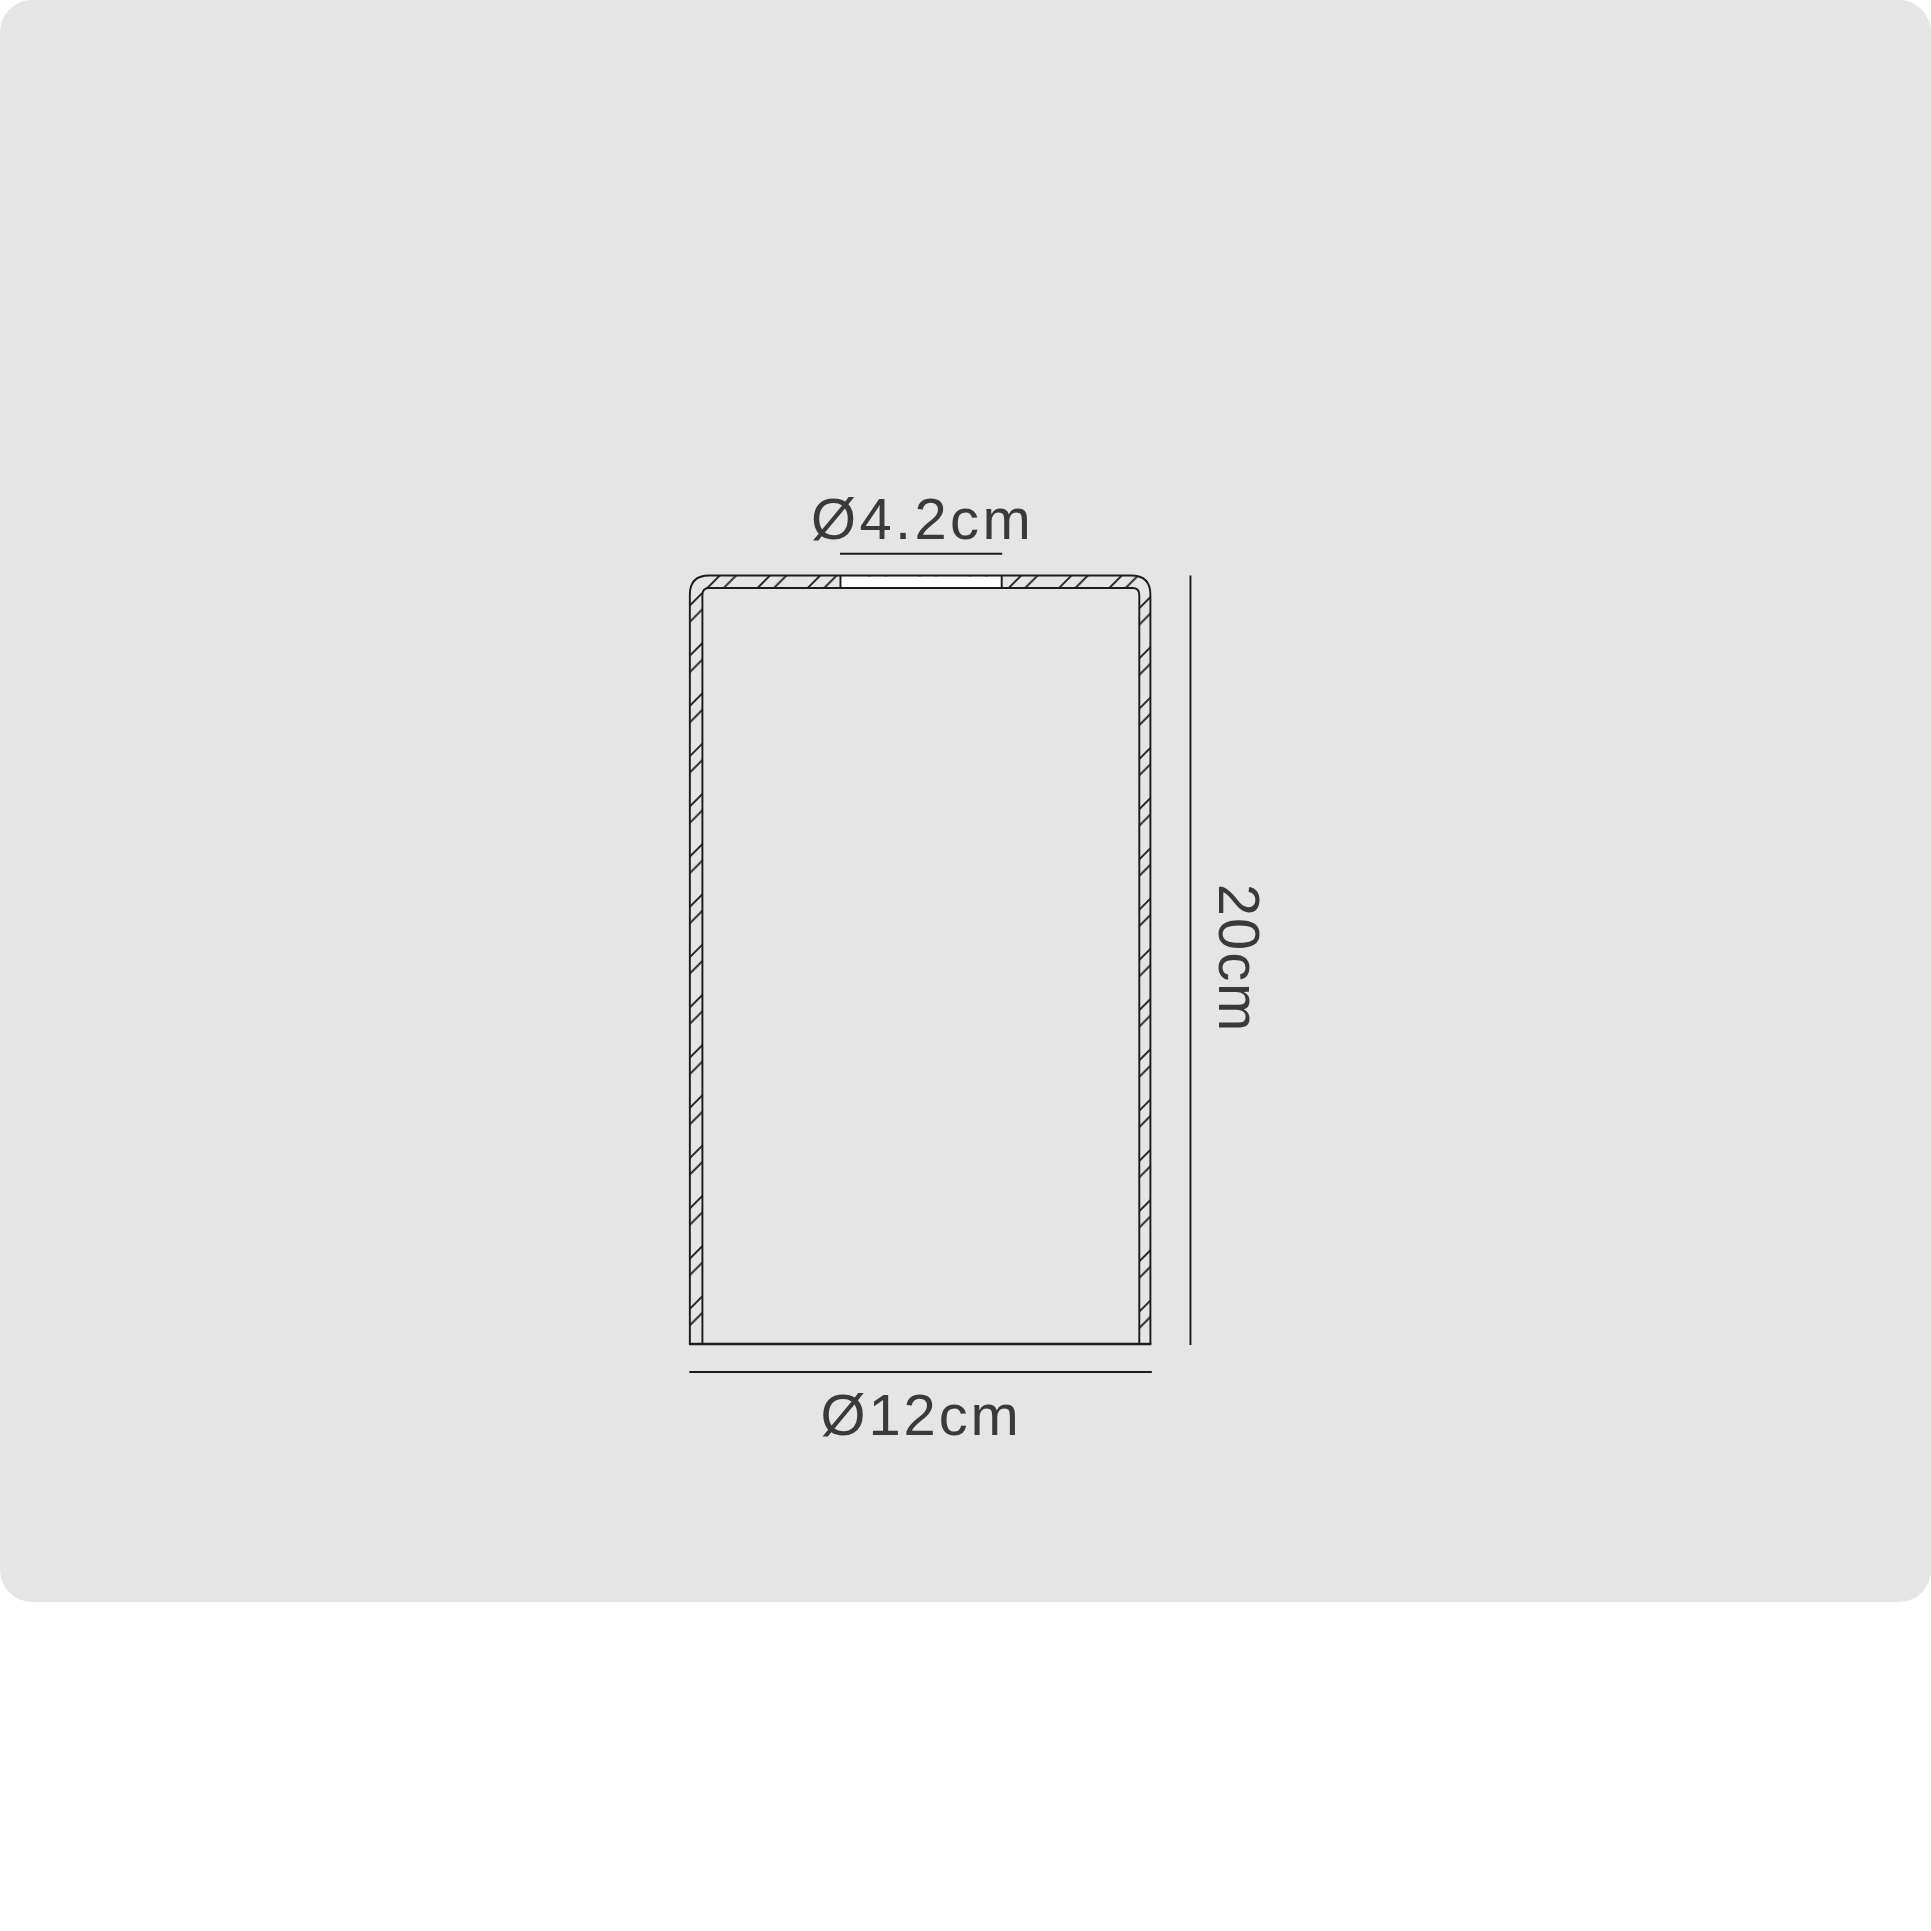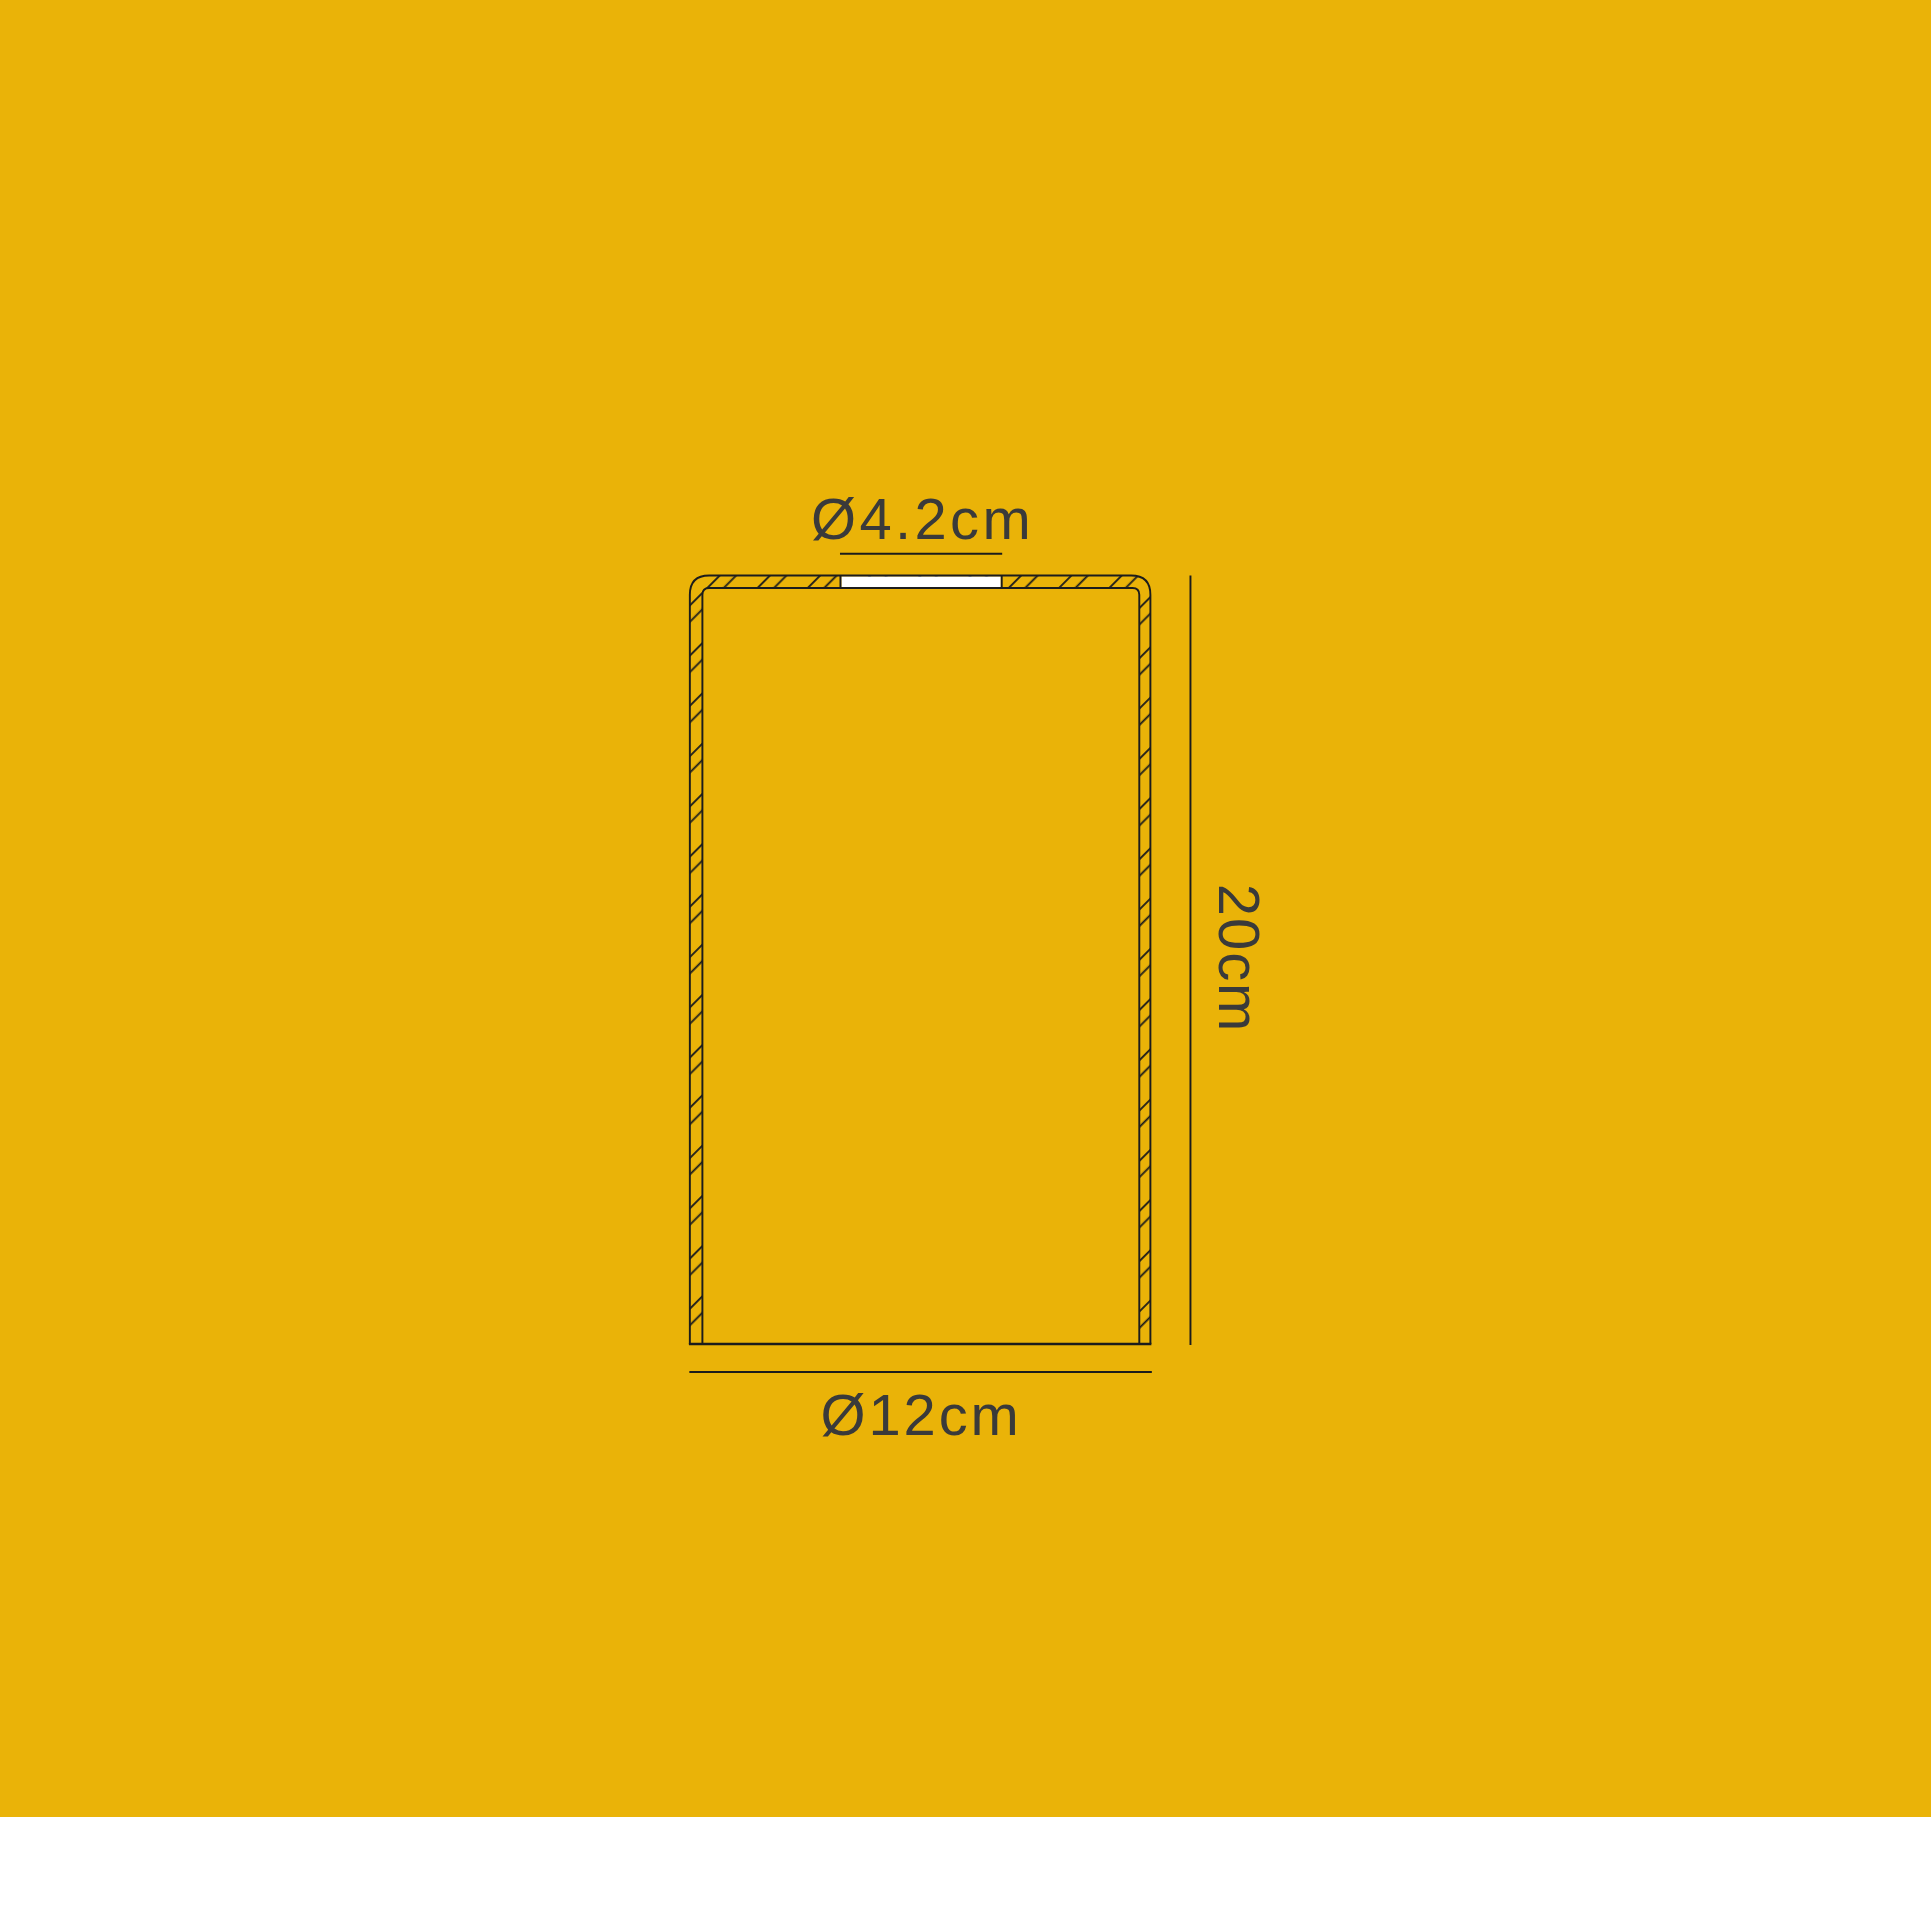--- a/index.html
+++ b/index.html
@@ -1,17 +1,17 @@
 <!DOCTYPE html>
 <html><head>
 <meta charset="utf-8">
 <style>
   html,body{margin:0;padding:0;background:#ffffff;}
-  .page{width:1931px;height:1817px;position:relative;background:#eab308;
-        font-family:"Liberation Sans", sans-serif;}
+  .page{width:1931px;height:1602px;position:relative;background:#e5e5e5;
+        font-family:"Liberation Sans", sans-serif;border-radius:32px;}
   svg{position:absolute;left:0;top:0;}
   text{fill:#3a3a3a;font-family:"Liberation Sans", sans-serif;}
 </style>
 </head>
 <body>
 <div class="page">
 <svg width="1931" height="1931" viewBox="0 0 2000 2000">
   <defs>
     <pattern id="hp" patternUnits="userSpaceOnUse" width="36.8" height="36.8" patternTransform="rotate(45) translate(-9.2 0)">
       <line x1="1" y1="0" x2="1" y2="36.8" stroke="#1c1c1c" stroke-width="1.9"></line>

